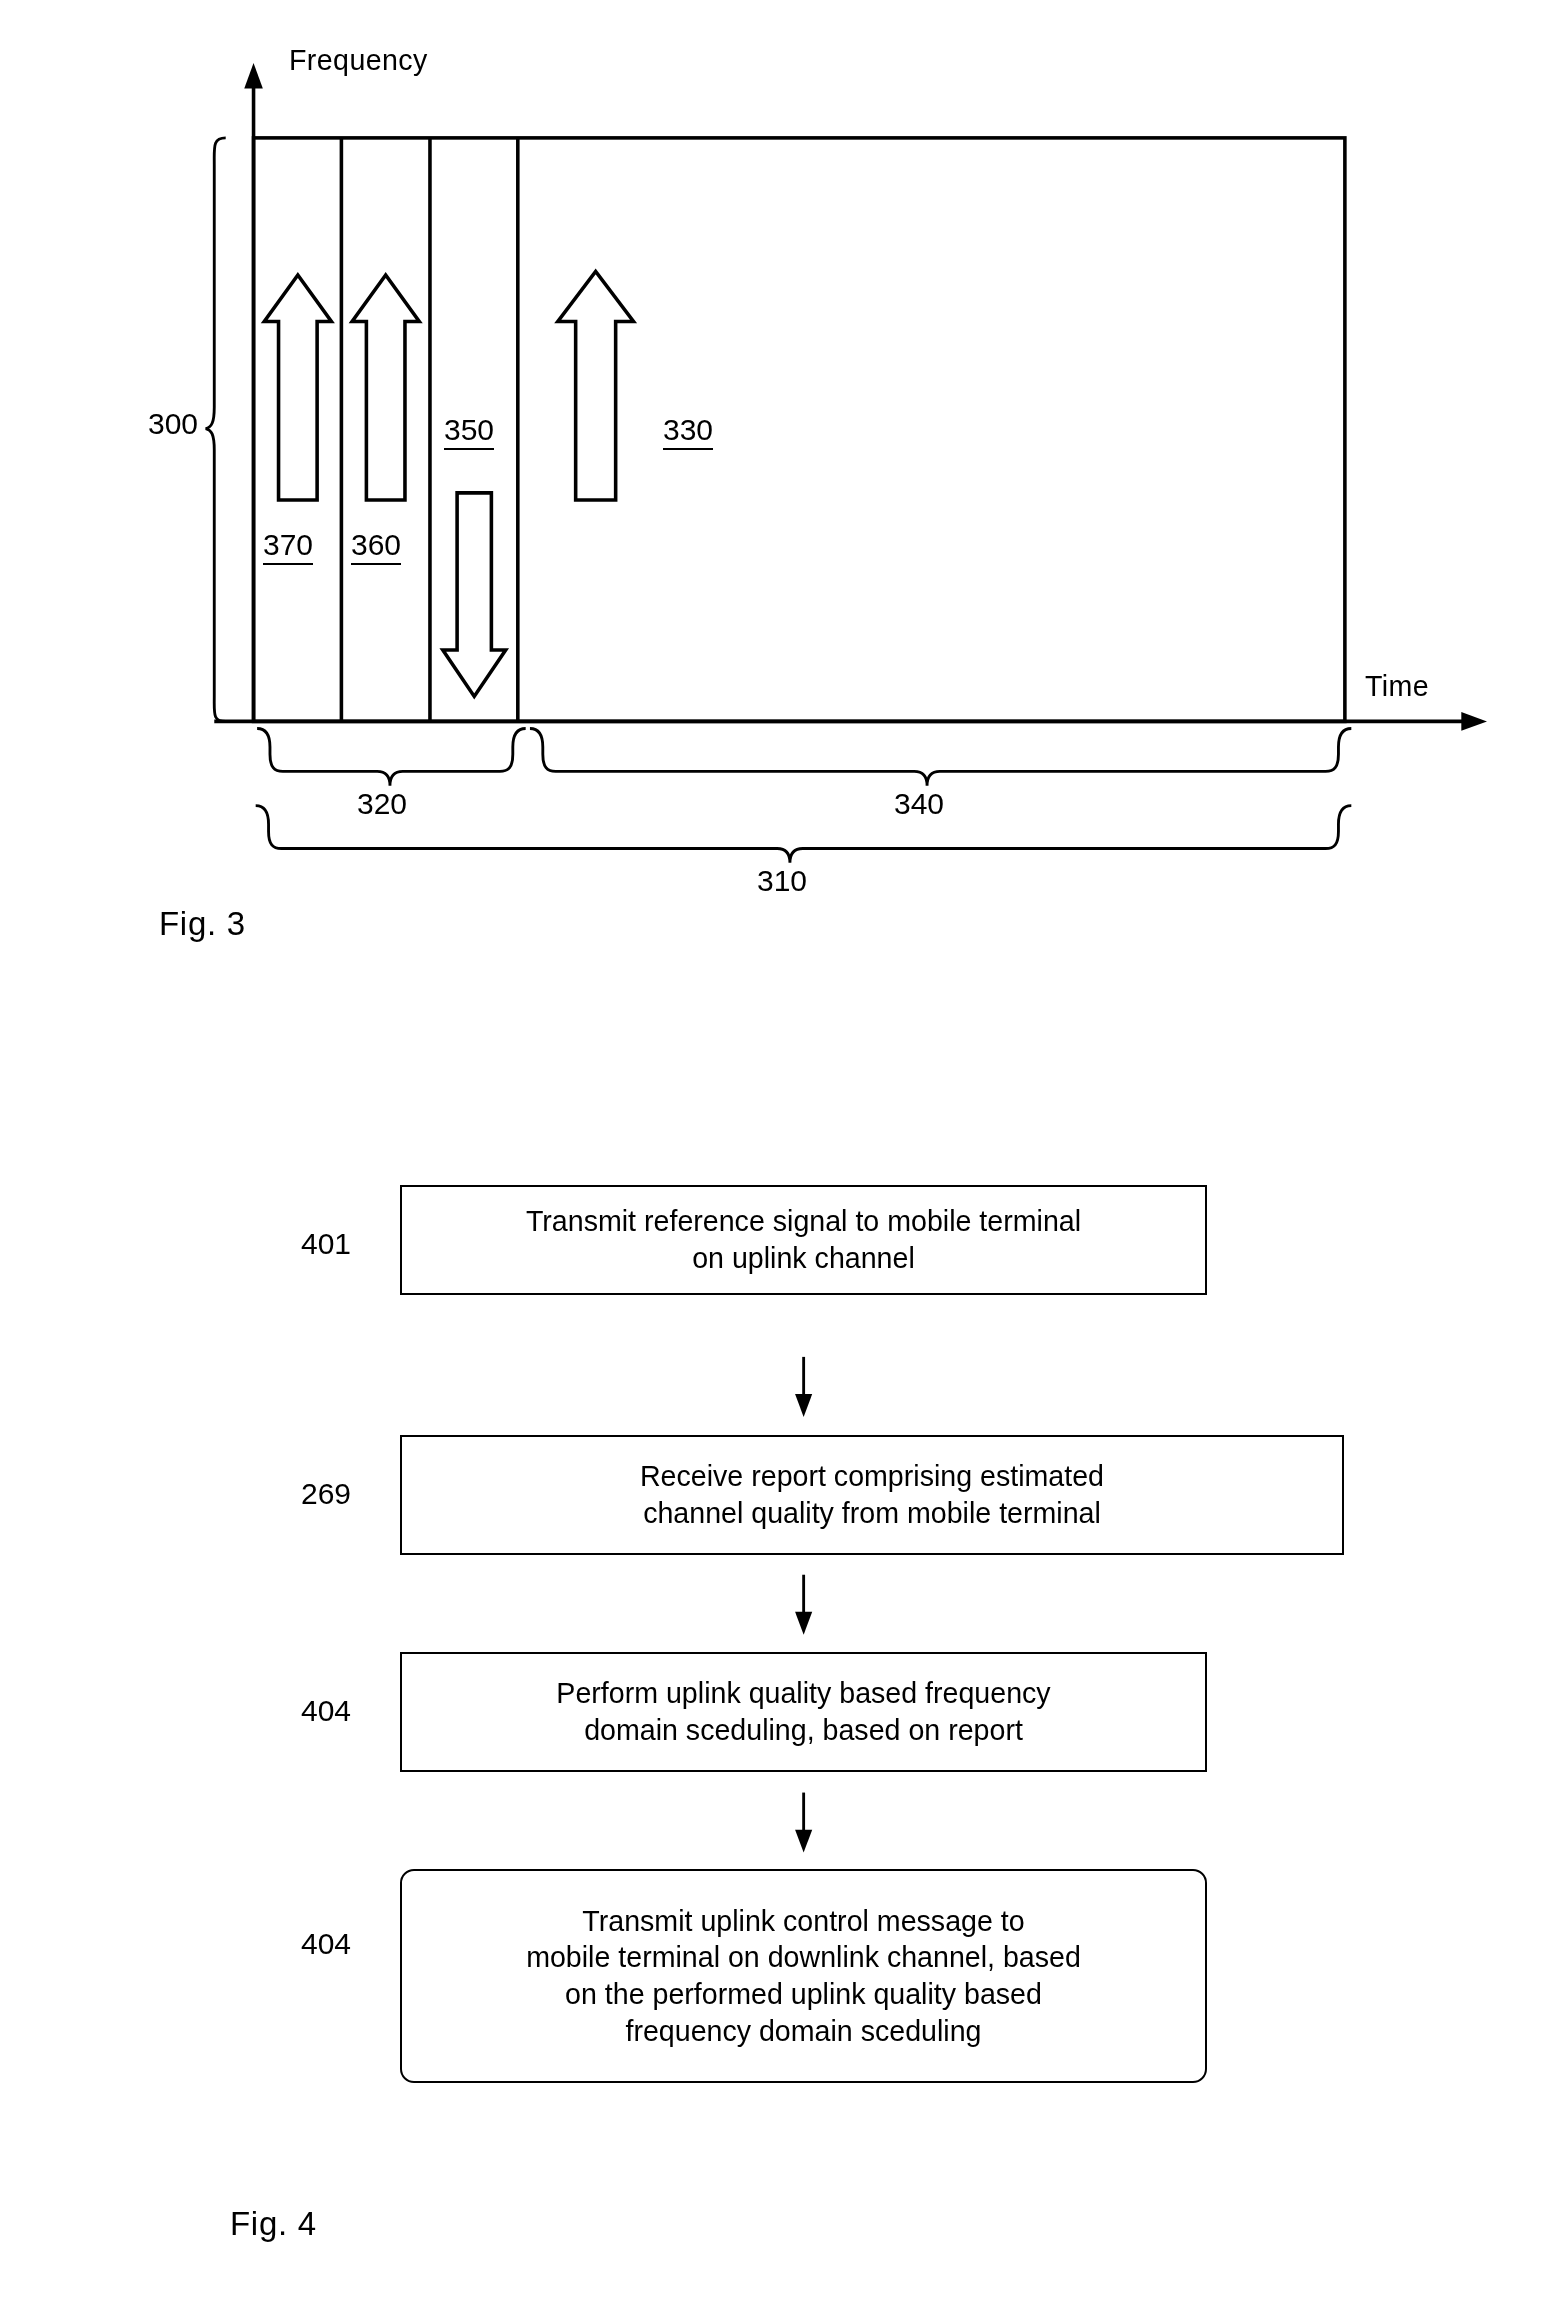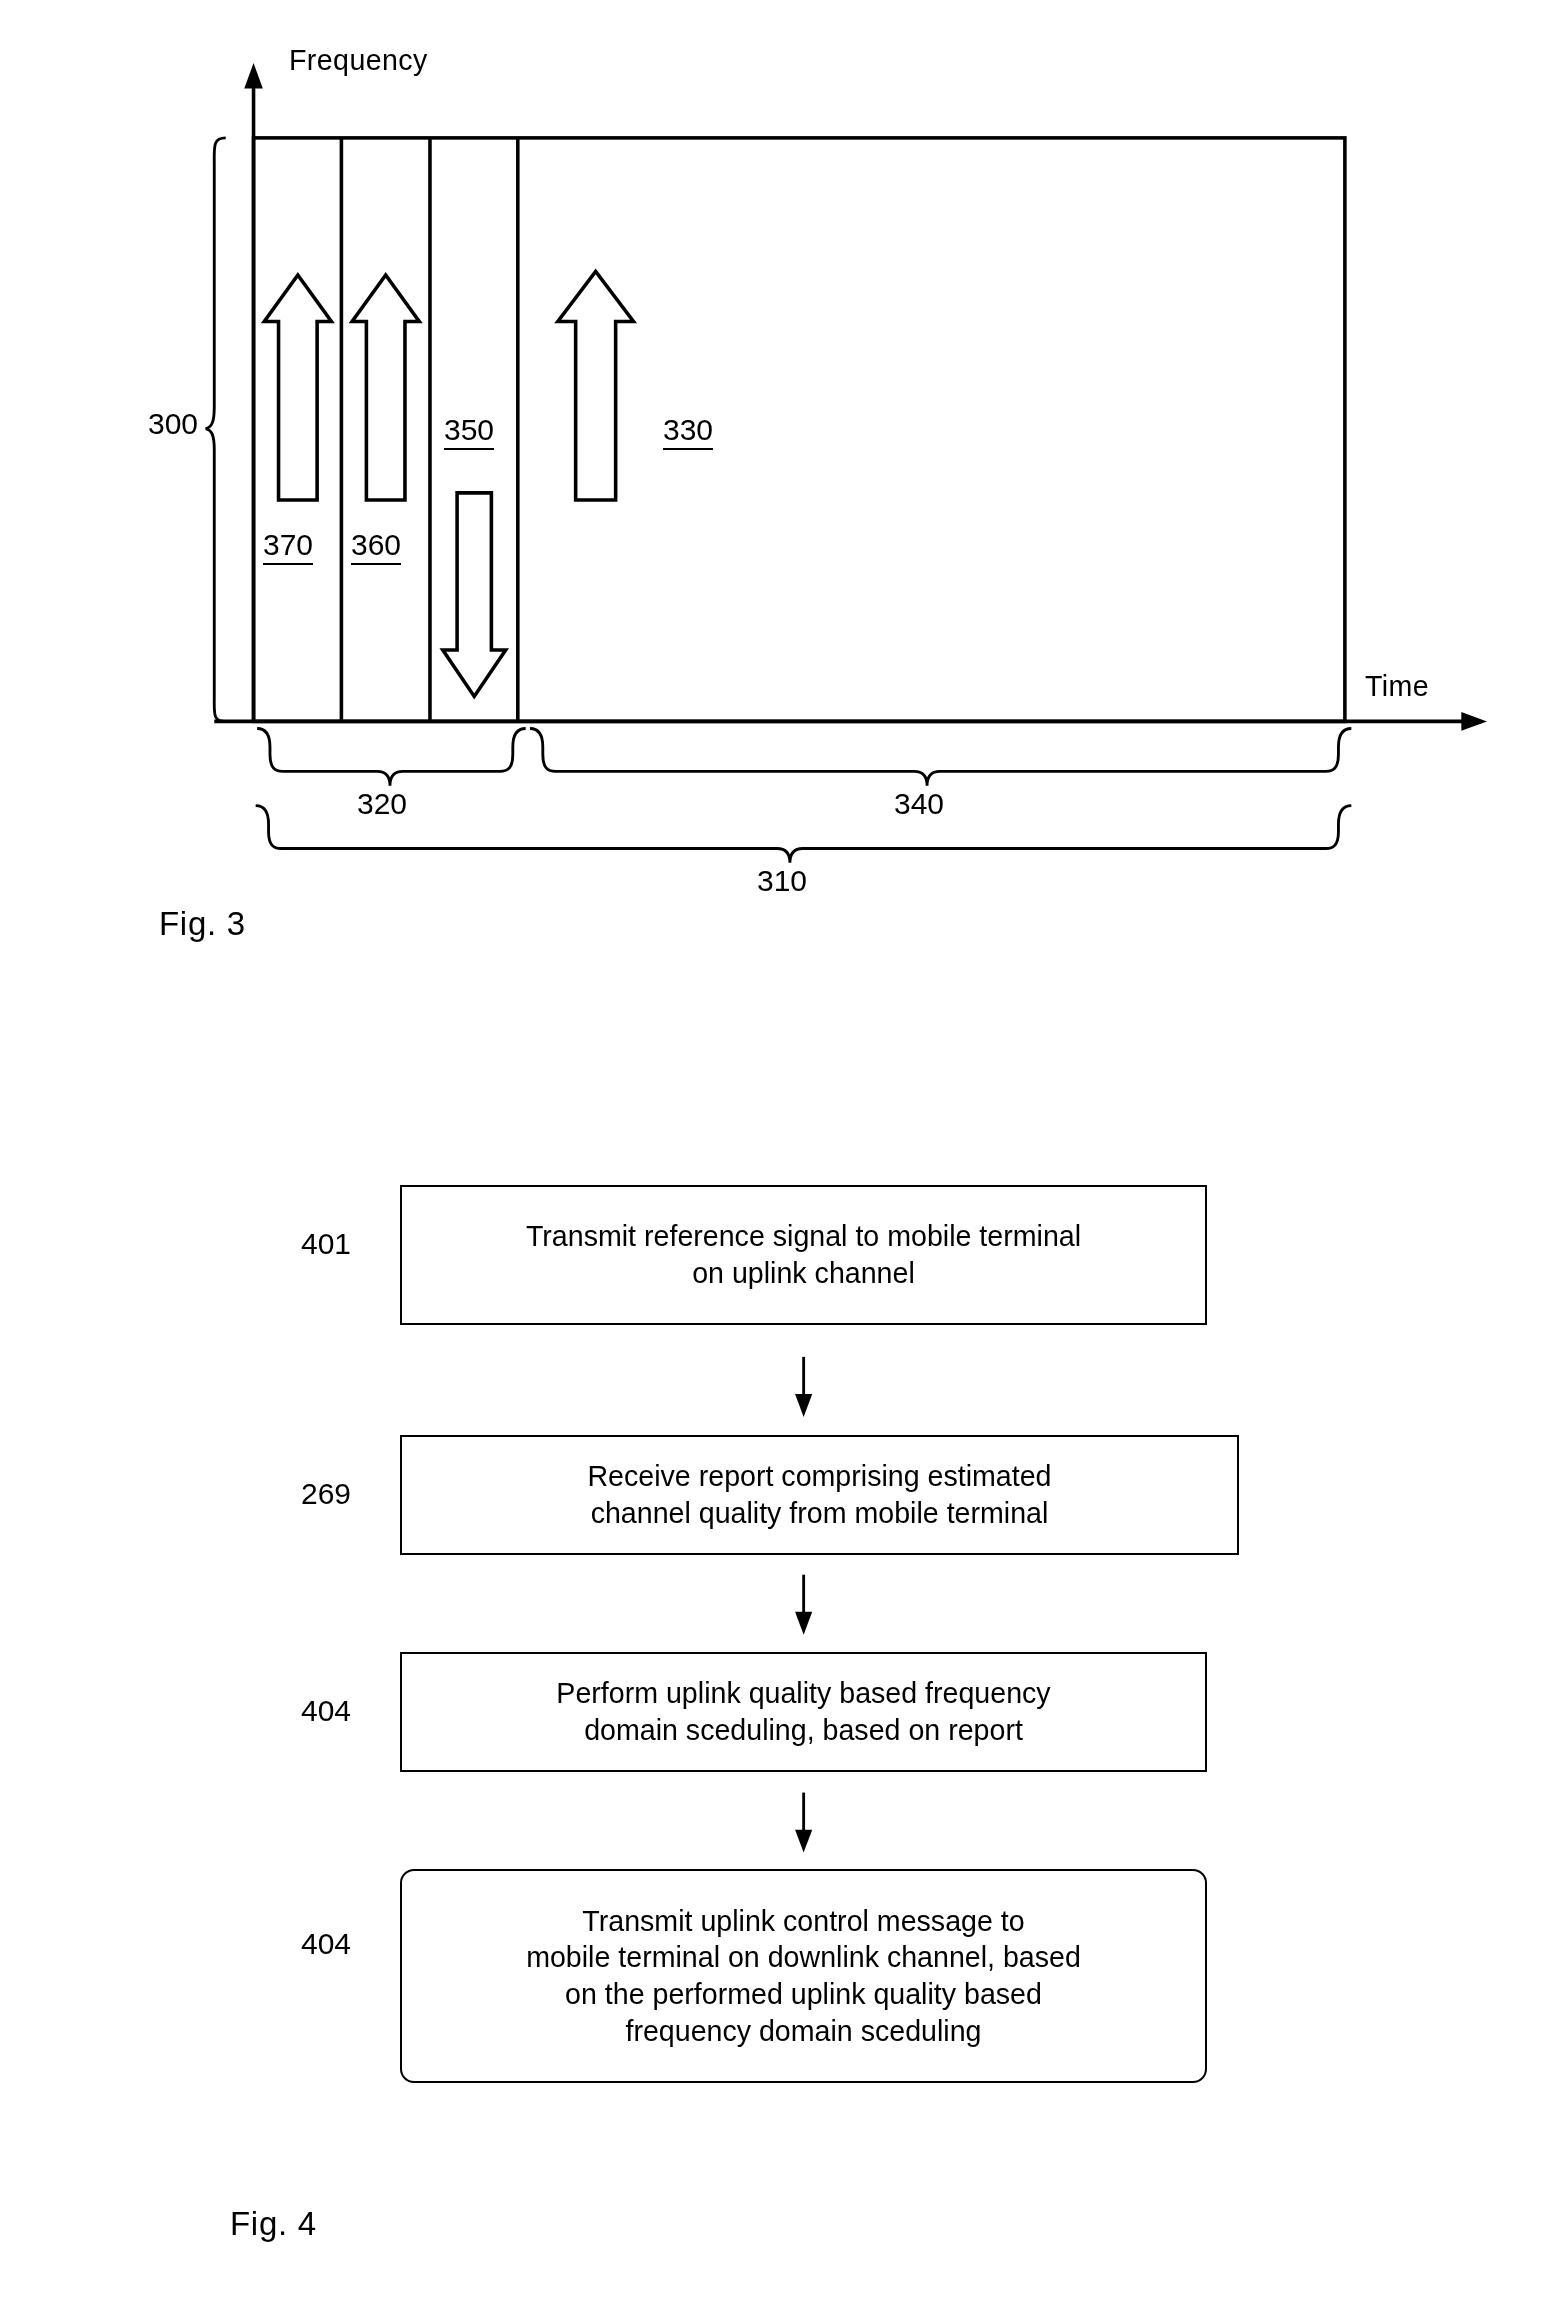--- a/index.html
+++ b/index.html
@@ -215,27 +215,27 @@
         <polygon points="1093,729 1081,697 1105,697" fill="#000"></polygon>
       </g>
 
       <g>
         <line x1="1093" y1="950" x2="1093" y2="1010" stroke="#000" stroke-width="4"></line>
         <polygon points="1093,1034 1081,1002 1105,1002" fill="#000"></polygon>
       </g>
     </svg>
 
     <span class="step-num" style="left:278px; top:113px;">401</span>
-    <div class="flow-box" style="left:377px; top:71px; width:807px; height:140px;">
+    <div class="flow-box" style="left:377px; top:71px; width:807px; height:110px;">
       <span class="flow-box-text">Transmit  reference signal to mobile terminal
 on uplink channel</span>
     </div>
 
     <span class="step-num" style="left:278px; top:363px;">269</span>
-    <div class="flow-box" style="left:377px; top:321px; width:839px; height:120px;">
+    <div class="flow-box" style="left:377px; top:321px; width:944px; height:120px;">
       <span class="flow-box-text">Receive report comprising estimated
 channel quality from mobile terminal</span>
     </div>
 
     <span class="step-num" style="left:278px; top:580px;">404</span>
     <div class="flow-box" style="left:377px; top:538px; width:807px; height:120px;">
       <span class="flow-box-text">Perform uplink quality based frequency
 domain sceduling, based on report</span>
     </div>
 

